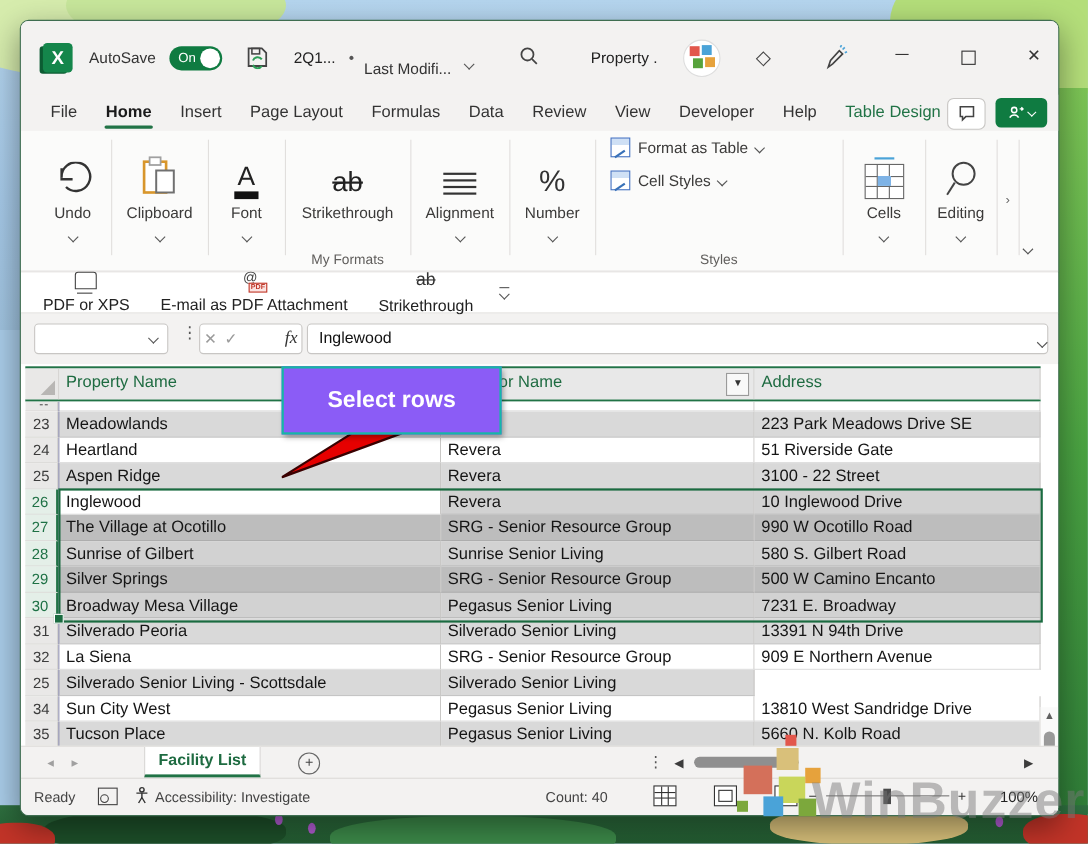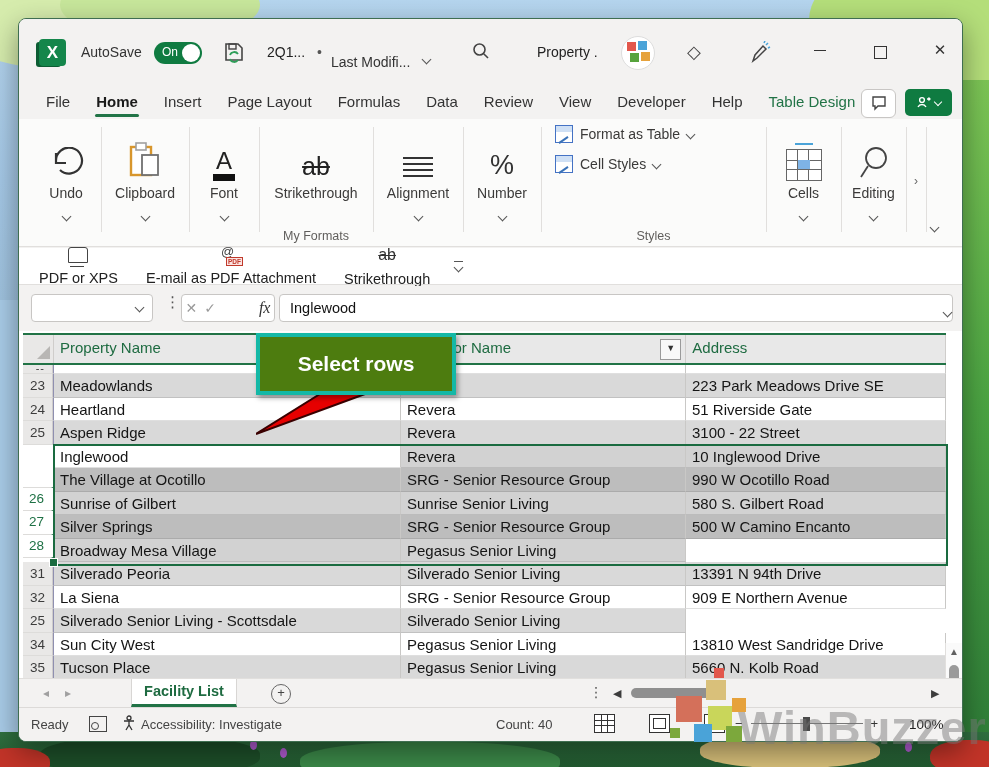--- a/index.html
+++ b/index.html
@@ -134,41 +134,41 @@
   .ha{width:341px;} .hb{width:278px;} .hc{width:253px;}
   .filterbtn{position:absolute;right:4px;top:4px;width:19px;height:19px;background:#f8f8f8;
      border:1px solid #9a9a9a;text-align:center;line-height:17px;font-size:9px;color:#333;}
   .sliver{display:flex;height:9px;overflow:hidden;}
   .sliver .tnum{height:9px;line-height:6px;font-size:11px;letter-spacing:1px;}
   .sliver .tcell{height:9px;}
   .trow{display:flex;height:23.5px;}
   .tnum{width:30px;background:#e9e8e7;color:#3c3c3c;font-size:13.5px;text-align:right;
      padding-right:7px;box-sizing:border-box;line-height:23.5px;border-right:1px solid #cfcdcb;
      border-bottom:1px solid #dddcda;}
-  .tnum.selnum{background:#e4efe8;color:#1e7145;border-right:2px solid #217346;margin-top:42px;}
+  .tnum.selnum{background:#e4efe8;color:#1e7145;border-right:2px solid #217346;}
   .tcell{font-size:15px;color:#151515;line-height:23px;padding-left:6px;white-space:nowrap;
      overflow:hidden;box-sizing:border-box;border-right:1px solid #c9c8c6;
      border-bottom:1px solid rgba(110,110,110,.22);background:#fff;}
   .ca{width:348px;border-left:1px solid #8f8fb0;} .cb{width:285px;} .cc{width:260px;}
   .trow.band .tcell{background:#d9d9d9;}
   .trow.sel .tcell{background:#d2d2d2;}
   .trow.sel.band .tcell{background:#bdbdbd;}
   .trow.sel .tcell.active{background:#ffffff;}
   .selbox{position:absolute;left:30px;top:111px;width:891px;height:118px;
      border:2.2px solid #1a6b40;pointer-events:none;}
   .fillhandle{position:absolute;left:26px;top:225px;width:7px;height:7px;background:#1a6b40;
      border:1px solid #fff;pointer-events:none;}
   
   .vscroll{position:absolute;right:0;top:312px;width:16px;height:347px;background:#fafafa;
      border-left:1px solid #e1dfdd;}
   .varrow{position:absolute;left:0;width:16px;text-align:center;font-size:10px;color:#606060;}
   .vthumb{position:absolute;left:3px;top:22px;width:10px;height:38px;background:#9a9a9a;border-radius:5px;}
   
-  .callout{position:absolute;left:237px;top:314px;width:200px;height:62px;background:#4d7c0f;
-     border:4px solid #14b8a6;box-sizing:border-box;z-index:30;display:flex;align-items:center;
+  .callout{position:absolute;left:237px;top:314px;width:200px;height:62px;background:#8b5cf6;
+     border:2px solid #14b8a6;box-sizing:border-box;z-index:30;display:flex;align-items:center;
      justify-content:center;box-shadow:2px 3px 5px rgba(0,0,0,.35);}
   .callout span{color:#fff;font-weight:bold;font-size:21px;}
   .callouttail{position:absolute;left:237px;top:374px;z-index:29;}
   
   .sheetbar{position:absolute;left:0;top:659px;width:100%;height:29px;background:#f3f2f1;
      border-top:1px solid #e1dfdd;}
   .navarrows{position:absolute;left:24px;top:7px;color:#a0a0a0;font-size:12px;letter-spacing:16px;}
   .sheettab{position:absolute;left:112px;top:0;width:106px;height:28px;background:#fff;
      border-left:1px solid #d8d6d4;border-right:1px solid #d8d6d4;border-bottom:3px solid #217346;
      box-sizing:border-box;text-align:center;line-height:25px;color:#1e6b41;font-weight:bold;font-size:14.5px;}
@@ -502,20 +502,21 @@
           <div class="trow band sel">
             <div class="tnum selnum">29</div>
             <div class="tcell ca">Silver Springs</div>
             <div class="tcell cb">SRG - Senior Resource Group</div>
             <div class="tcell cc">500 W Camino Encanto</div>
           </div>
           <div class="trow sel">
             <div class="tnum selnum">30</div>
             <div class="tcell ca">Broadway Mesa Village</div>
             <div class="tcell cb">Pegasus Senior Living</div>
+            <div class="tcell cc">7231 E. Broadway</div>
           </div>
           <div class="trow band">
             <div class="tnum">31</div>
             <div class="tcell ca">Silverado Peoria</div>
             <div class="tcell cb">Silverado Senior Living</div>
             <div class="tcell cc">13391 N 94th Drive</div>
           </div>
           <div class="trow">
             <div class="tnum">32</div>
             <div class="tcell ca">La Siena</div>

